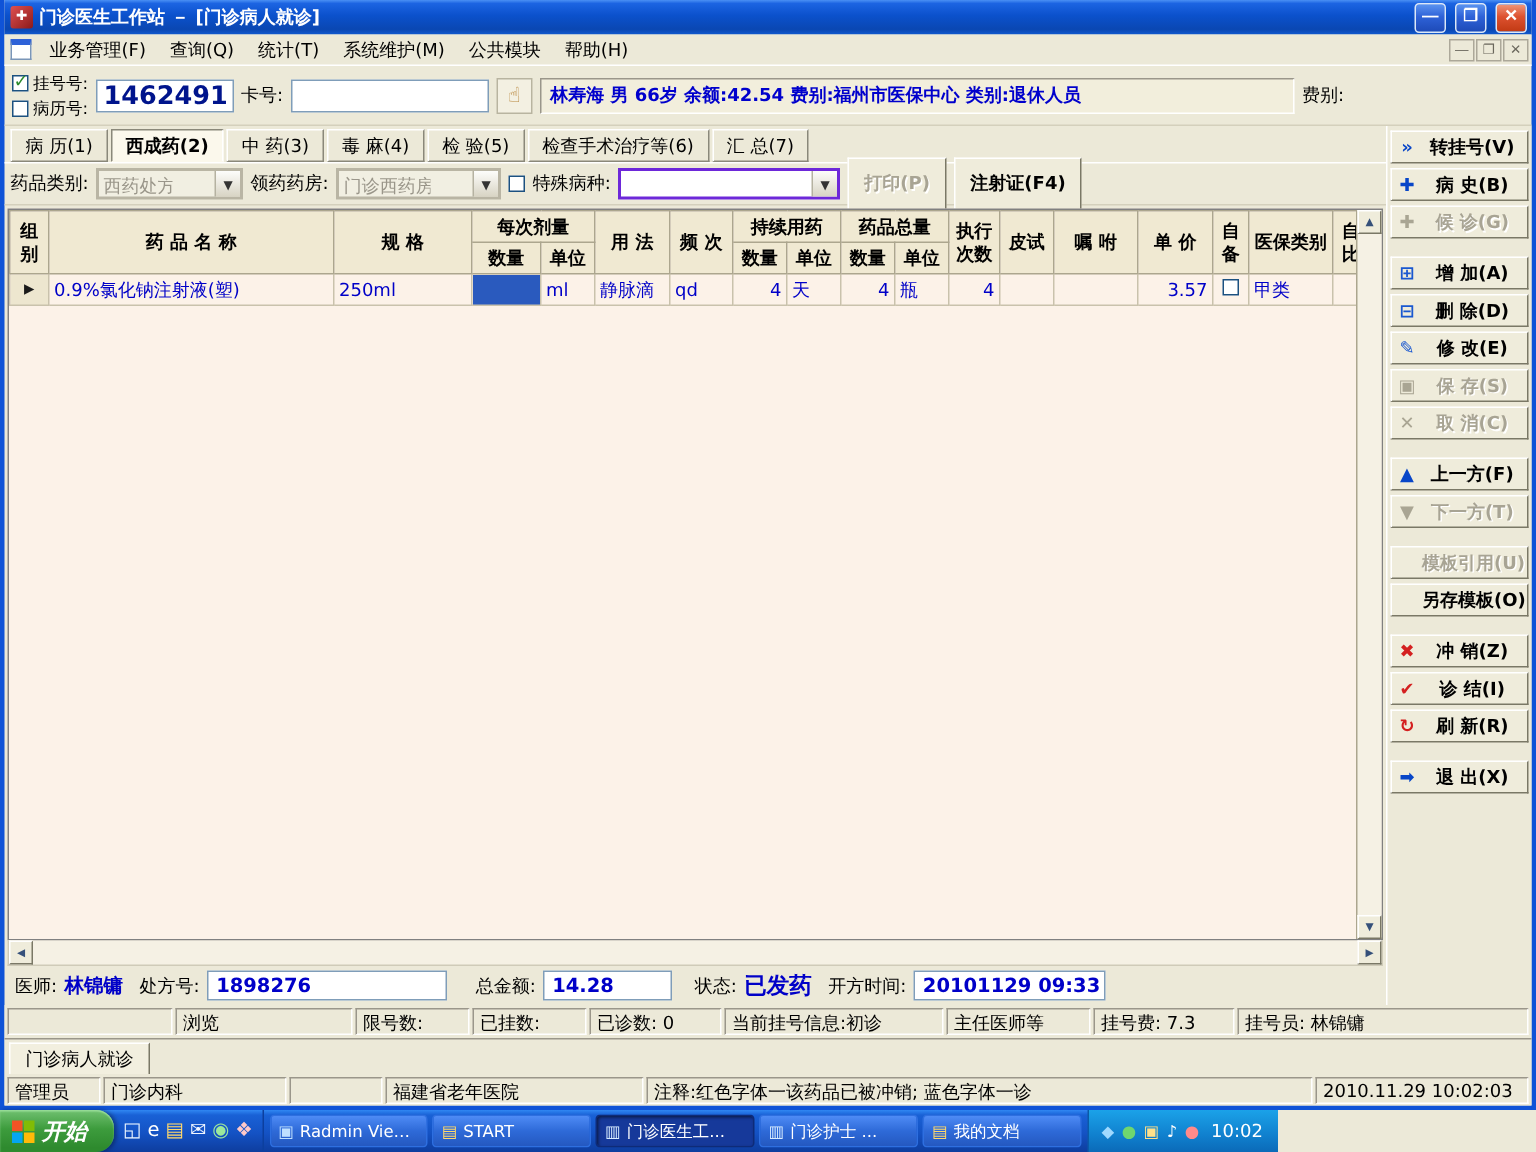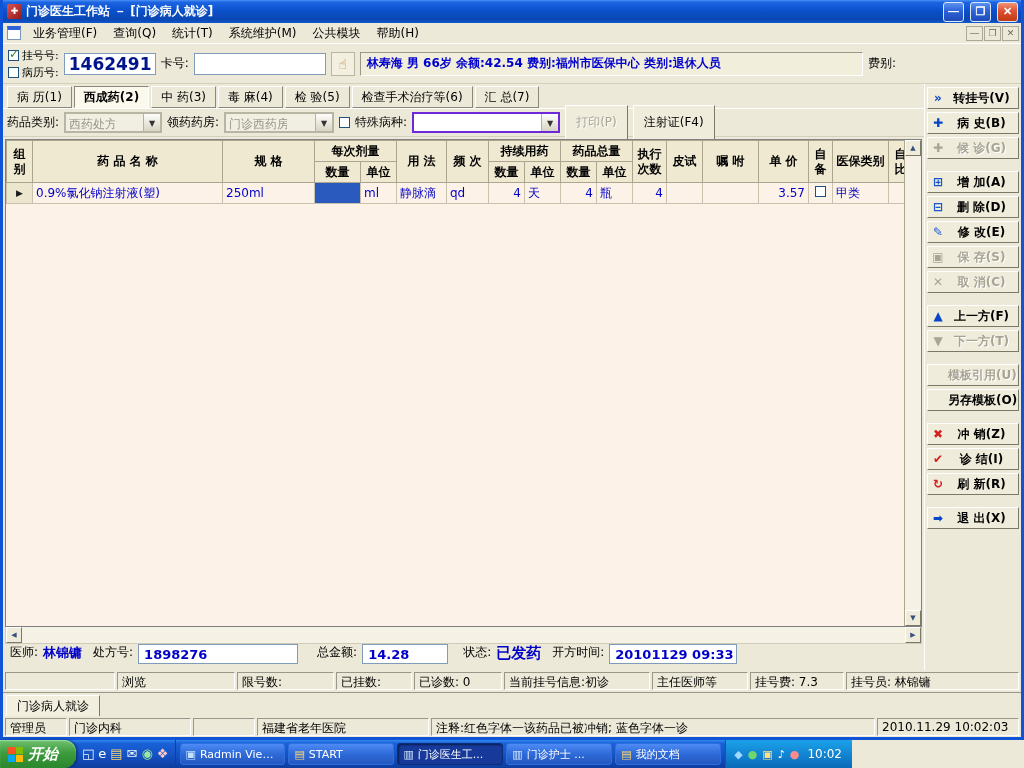--- a/index.html
+++ b/index.html
@@ -64,21 +64,21 @@
   .rx-toolbar { height:29px; flex:0 0 29px; display:flex; align-items:center; gap:5px; padding:0 4px;
                 border-top:1px solid #fff; border-bottom:1px solid #D4D0BC; }
   .combo { display:flex; height:21px; border:2px solid #6d28d9; background:#fff;gap:28px; }
   .combo .ctext { flex:1; padding:2px 3px; white-space:nowrap; overflow:hidden; color:#000; }
   .combo .cbtn { width:17px; background:linear-gradient(180deg,#FDFDFB,#D8D4C4); border-left:1px solid #B5B2A1;
                  text-align:center; font-size:8px; line-height:19px; color:#333; }
   .combo .cbtn::after { content:"▼"; }
   .combo.disabled { background:#F1EFE2; border-color:#B9B5A4; }
   .combo.disabled .ctext { color:#9a968a; }
   .push-btn { height:36px; padding:0 10px; border:1px solid; border-color:#fff #7a7866 #7a7866 #fff;
-              background:#EFECDB; font-family:inherit; font-size:12px; cursor:default; white-space:nowrap; }
+              background:#EFECDB; font-family:inherit; font-size:12px; cursor:default; white-space:nowrap;font-weight:bold; }
   .push-btn.disabled { color:#A8A494; text-shadow:1px 1px 0 #fff; }
 
   
   .grid-region { flex:1 1 auto; display:flex; margin:2px 2px 0 2px; border:1px solid #808080; background:#FCF2E8; min-height:0; }
   .grid-scroll { flex:1; overflow:hidden; position:relative; }
   table.grid { border-collapse:collapse; table-layout:fixed; width:916px; }
   .grid th { background:#F0E9D2; border:1px solid #ACA68E; font-weight:bold; font-size:12px; color:#000;
              padding:0 1px; line-height:1.25; height:21px; overflow:hidden; }
   .grid td { border:1px solid #C9C2AC; color:#0000C8; padding:1px 3px; height:21px; font-size:12px;
              white-space:nowrap; overflow:hidden; background:#FCF2E8; }
@@ -90,21 +90,21 @@
   .sb-btn { height:16px; width:16px; background:#EFECDB; border:1px solid; border-color:#fff #7a7866 #7a7866 #fff;
             font-size:7px; color:#35507A; text-align:center; line-height:14px; }
   .vscroll .sb-btn.up::after{content:"▲";} .vscroll .sb-btn.down::after{content:"▼";}
   .vtrack { flex:1; }
 
   .hscroll { height:17px; flex:0 0 17px; margin:0 2px; display:flex; background:#F5F1E4; border:1px solid #CFCBB8; border-top:none; }
   .hscroll .sb-btn.lft::after{content:"◀";} .hscroll .sb-btn.rgt::after{content:"▶";}
   .htrack { flex:1; }
 
   
-  .rx-info { height:26px; flex:0 0 26px; display:flex; align-items:flex-start; gap:5px; padding:0 7px; white-space:nowrap; }
+  .rx-info { height:26px; flex:0 0 26px; display:flex; align-items:center; gap:5px; padding:0 7px; white-space:nowrap; }
   .ibox { background:#fff; border:1px solid #7F9DB9; height:20px; display:flex; align-items:center; padding:0 5px;
           color:#0000C8; font-weight:bold; font-size:13px; }
   .blue-val { color:#0000C8; font-weight:bold; font-size:13px; }
   .status-val { color:#0000C8; font-weight:bold; font-size:15px; }
 
   
   .sidebar { width:97px; flex:0 0 97px; border-left:1px solid #fff; padding:3px 2px; background:#ECE9D8;
              display:flex; flex-direction:column; }
   .action-btn { display:flex; align-items:center; gap:3px; height:22px; flex:0 0 22px; margin-bottom:3px;
                 border:1px solid; border-color:#fff #7a7866 #7a7866 #fff; background:#EFECDB; padding:0 3px;
@@ -113,21 +113,21 @@
   .action-btn.disabled .action-label { color:#A8A494; text-shadow:1px 1px 0 #fff;text-align:center; }
   .action-icon { width:14px; flex:0 0 14px; text-align:center; font-weight:bold; }
   .action-label { flex:1; text-align:center; }
 
   
   .statusbar { display:flex; gap:2px; padding:2px 2px; background:#ECE9D8; }
   .statusbar .seg { border:1px solid; border-color:#9a968a #fff #fff #9a968a; padding:1px 4px;
                     white-space:nowrap; overflow:hidden; font-size:12px; height:18px; }
   .sb1 { height:22px; flex:0 0 22px; }
   .sb1 .seg:nth-of-type(1){width:110px;} .sb1 .seg:nth-of-type(2){width:118px;}
-  .sb1 .seg:nth-of-type(3){width:97px;}  .sb1 .seg:nth-of-type(4){width:76px;}
+  .sb1 .seg:nth-of-type(3){width:76px;}  .sb1 .seg:nth-of-type(4){width:76px;}
   .sb1 .seg:nth-of-type(5){width:88px;}  .sb1 .seg:nth-of-type(6){width:146px;}
   .sb1 .seg:nth-of-type(7){width:96px;}  .sb1 .seg:nth-of-type(8){width:94px;}
   .sb1 .seg:nth-of-type(9){flex:1;}
   .doctab-row { height:24px; flex:0 0 24px; border-top:1px solid #9a968a; background:#ECE9D8; padding:2px 0 0 3px; }
   .doctab { display:inline-block; border:1px solid; border-color:#fff #7a7866 #7a7866 #fff; background:#F2EFDF;
             padding:2px 10px; font-size:12px; }
   .sb2 { height:21px; flex:0 0 21px; }
   .sb2 .seg:nth-of-type(1){width:62px;}  .sb2 .seg:nth-of-type(2){width:122px;}
   .sb2 .seg:nth-of-type(3){width:62px;}  .sb2 .seg:nth-of-type(4){width:172px;}
   .sb2 .seg:nth-of-type(5){flex:1;}      .sb2 .seg:nth-of-type(6){width:142px;}

